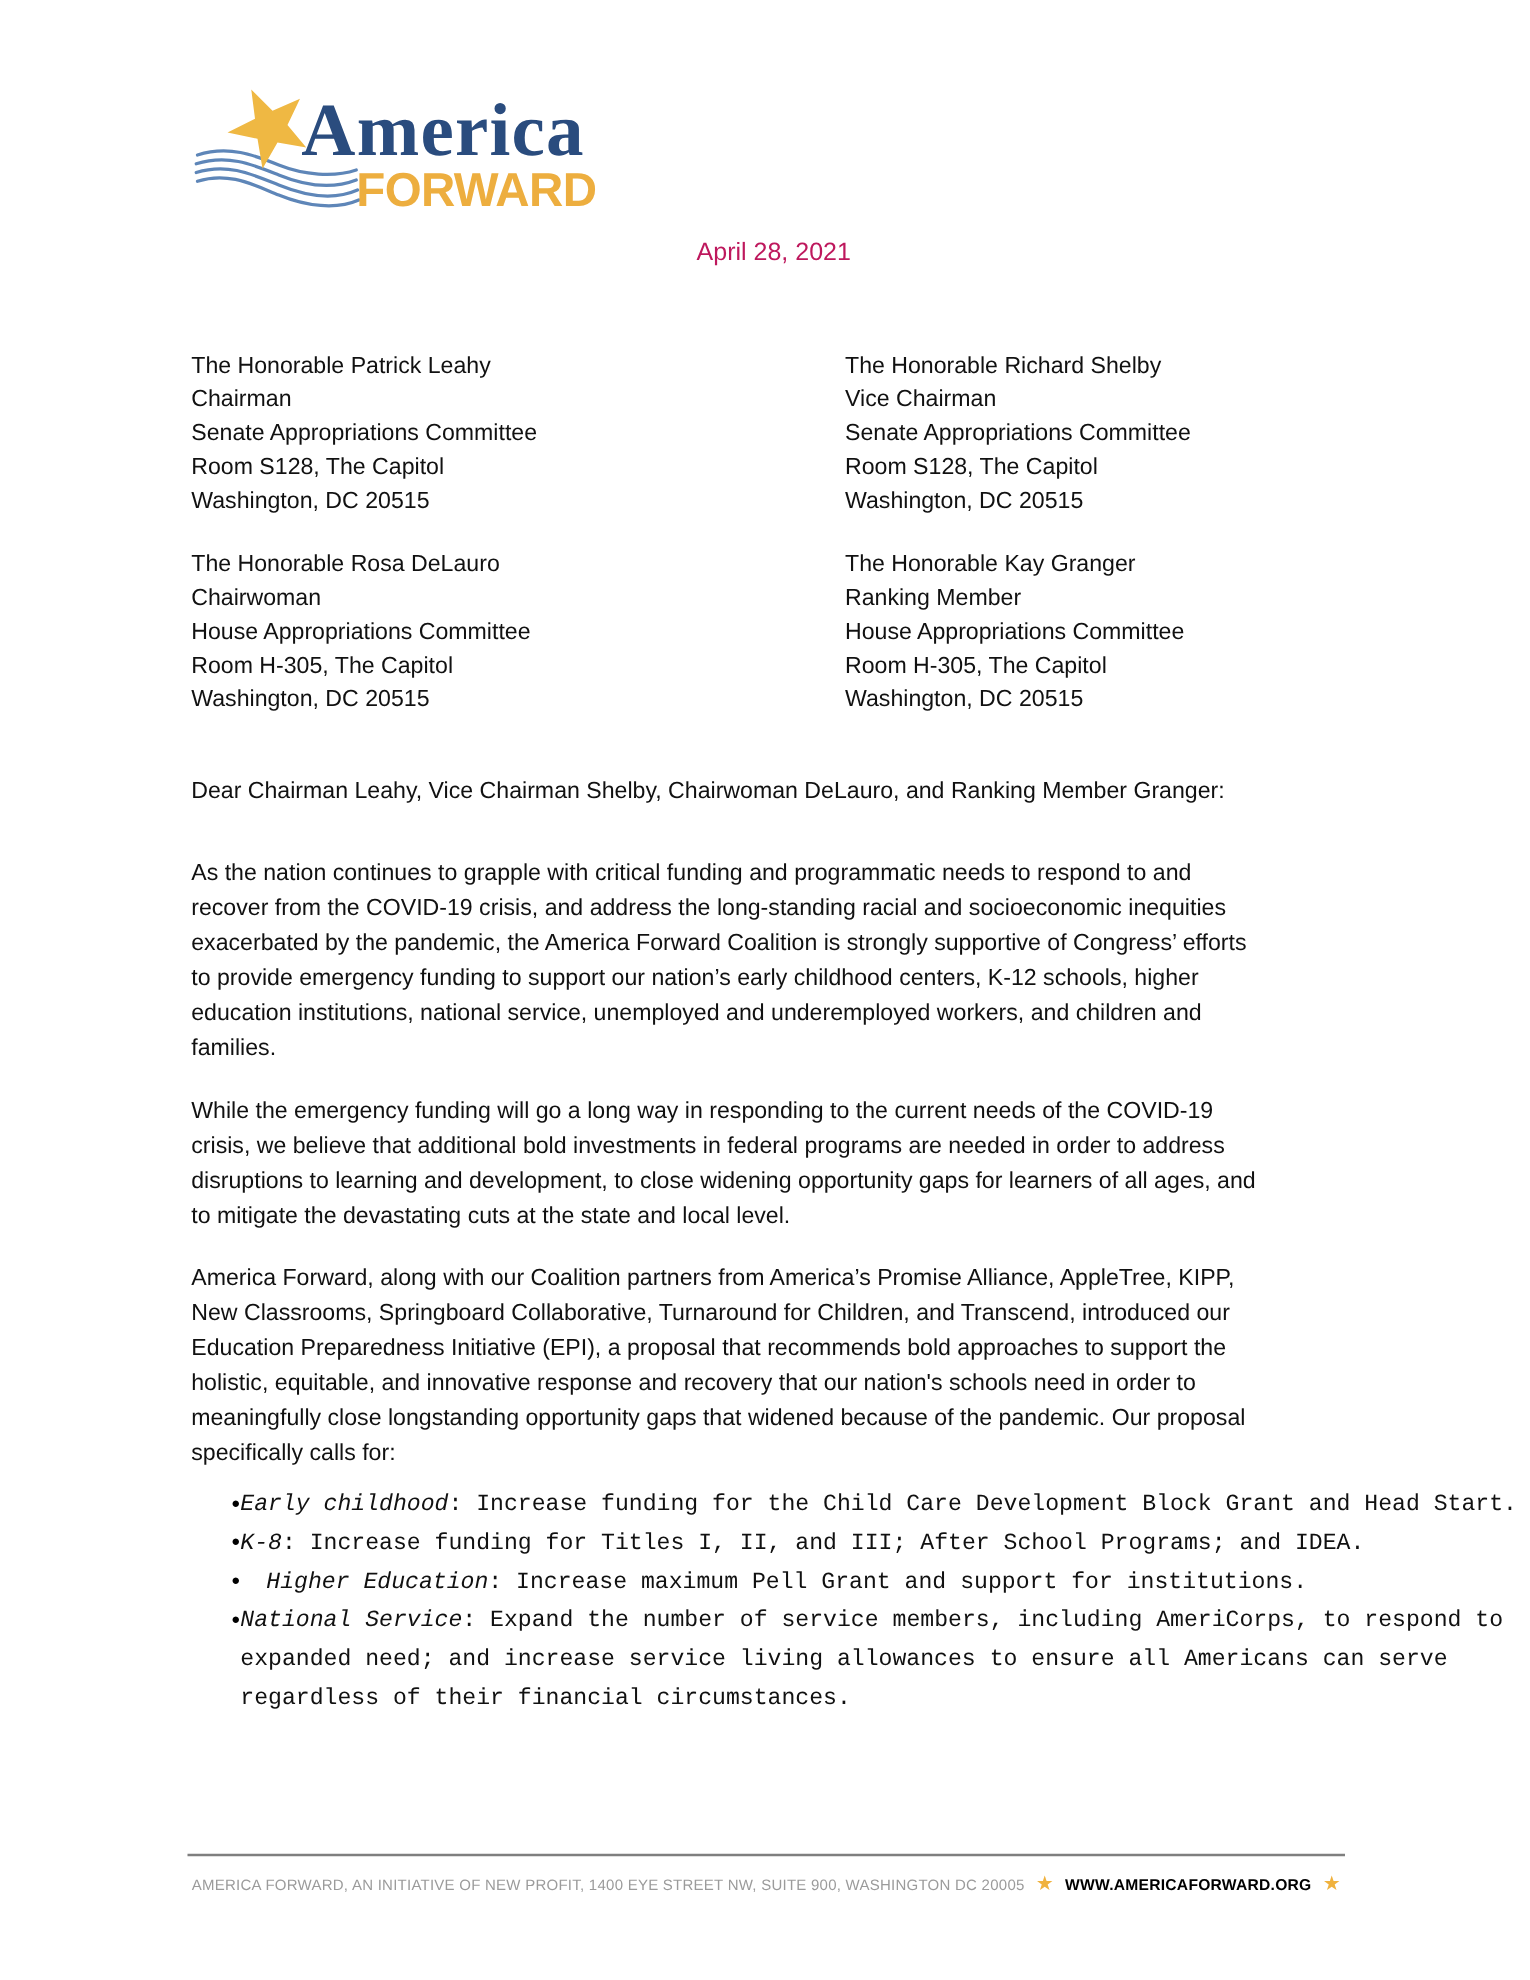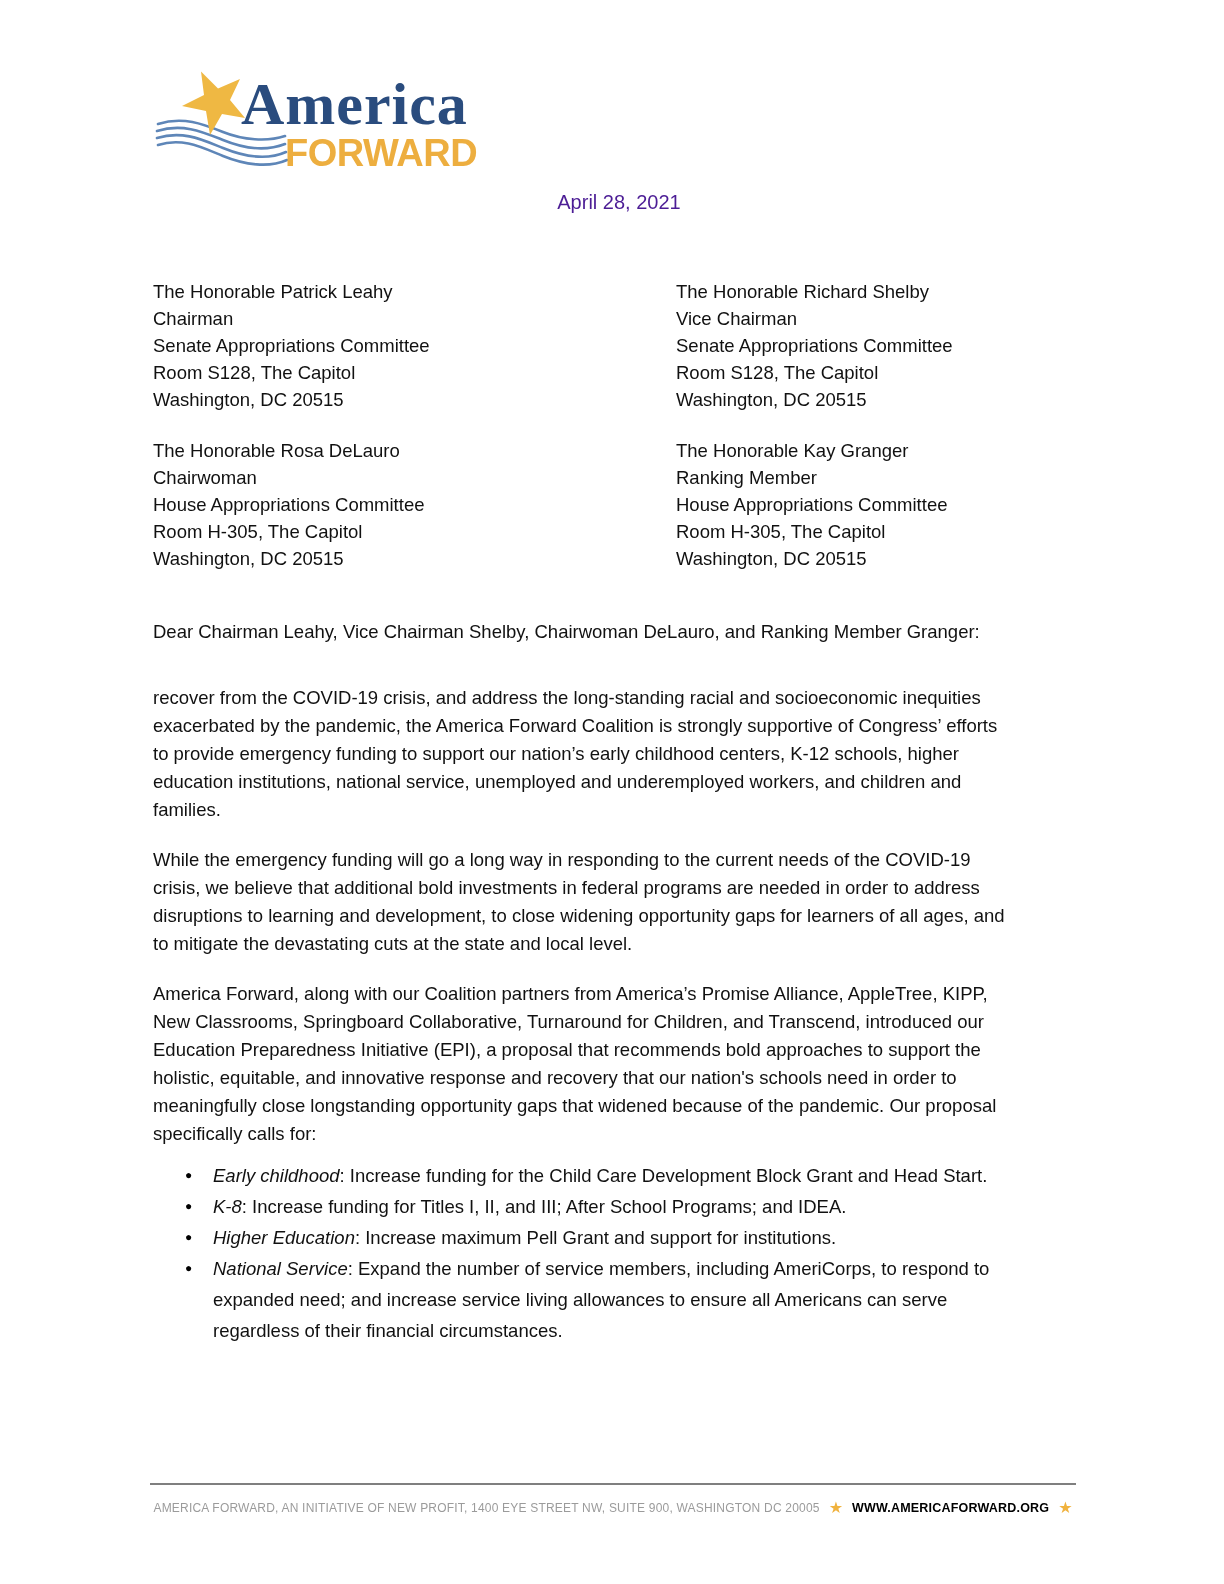--- a/index.html
+++ b/index.html
@@ -19,39 +19,39 @@
   }
   .brand-forward {
     position:absolute; left:130px; top:63px;
     font-weight:700; font-size:38px; line-height:41px; letter-spacing:-0.5px;
     color:#EDAE3F; white-space:nowrap;
   }
 
   
   .date {
     position:absolute; left:153px; top:189px; width:932px;
-    text-align:center; font-size:20px; line-height:26px; color:#4c1d95;
+    text-align:center; font-size:20px; line-height:26px; color:#be185d;
   }
 
   
   .content { position:absolute; left:153px; top:278px; width:932px; font-size:18.5px; }
   .content .line, .addr-line { white-space:nowrap; }
 
   .addr-grid { display:grid; grid-template-columns:523px 1fr; row-gap:24px; }
   .addr-line { line-height:27px; }
 
   .salutation { margin:46px 0 0 0; line-height:28px; white-space:nowrap; }
 
   .para .line { line-height:28px; }
   .para.p1 { margin-top:38px; }
   .para.p2 { margin-top:22px; }
   .para.p3 { margin-top:22px; }
 
   .bullets { margin-top:12px; }
-  .bullet { display:flex; }
+  .bullet { display:flex;font-family:Liberation Mono, monospace; }
   .dot {
     width:60px; padding-left:32px; box-sizing:border-box;
     font-size:12px; line-height:31px; color:#000;
   }
   .dot::before { content:"●"; }
   .btext { flex:1; line-height:31px; }
   .btext .line { line-height:31px; }
   .lead { font-style:italic; }
 
   
@@ -117,20 +117,21 @@
         <div class="addr-line">Ranking Member</div>
         <div class="addr-line">House Appropriations Committee</div>
         <div class="addr-line">Room H-305, The Capitol</div>
         <div class="addr-line">Washington, DC 20515</div>
       </div>
     </div>
 
     <p class="salutation">Dear Chairman Leahy, Vice Chairman Shelby, Chairwoman DeLauro, and Ranking Member Granger:</p>
 
     <div class="para p1">
+      <div class="line">As the nation continues to grapple with critical funding and programmatic needs to respond to and</div>
       <div class="line">recover from the COVID-19 crisis, and address the long-standing racial and socioeconomic inequities</div>
       <div class="line">exacerbated by the pandemic, the America Forward Coalition is strongly supportive of Congress’ efforts</div>
       <div class="line">to provide emergency funding to support our nation’s early childhood centers, K-12 schools, higher</div>
       <div class="line">education institutions, national service, unemployed and underemployed workers, and children and</div>
       <div class="line">families.</div>
     </div>
 
     <div class="para p2">
       <div class="line">While the emergency funding will go a long way in responding to the current needs of the COVID-19</div>
       <div class="line">crisis, we believe that additional bold investments in federal programs are needed in order to address</div>

